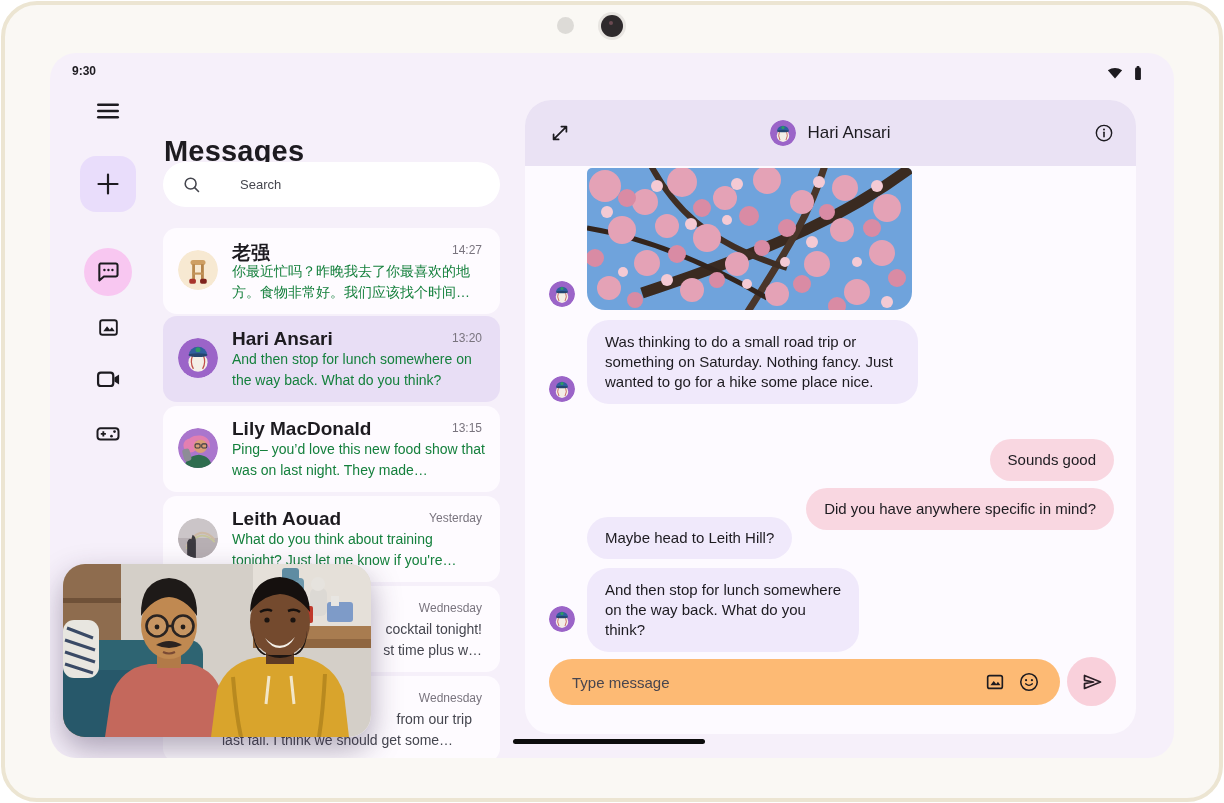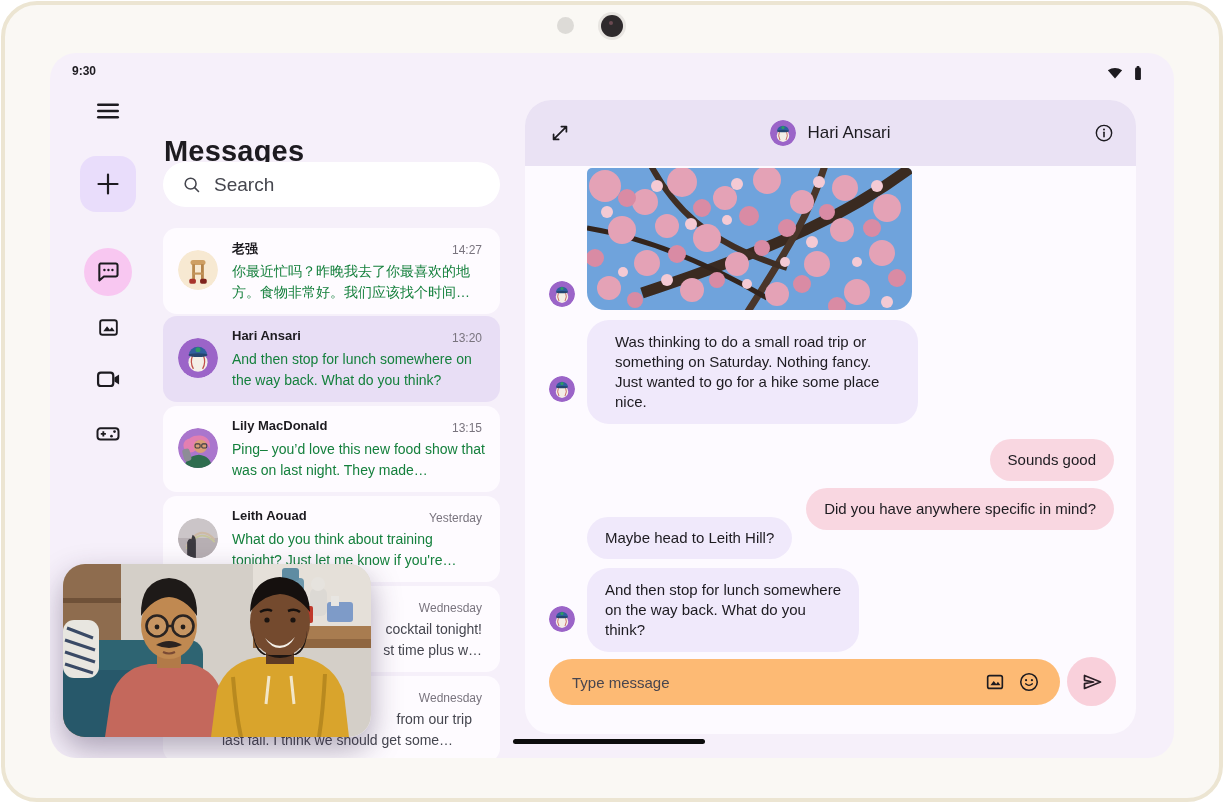--- a/index.html
+++ b/index.html
@@ -21,27 +21,27 @@
   .fab { position:absolute; left:30px; top:103px; width:56px; height:56px; border-radius:16px; background:#E9DDFB; display:flex; align-items:center; justify-content:center; cursor:pointer; }
   .rail-item { position:absolute; width:48px; height:48px; display:flex; align-items:center; justify-content:center; border-radius:50%; cursor:pointer; }
   .rail-chat { left:34px; top:195px; background:#F8C7F1; }
   .rail-photos { left:34px; top:250px; }
   .rail-video { left:34px; top:302px; }
   .rail-game { left:34px; top:356px; }
 
   
   .page-title { position:absolute; left:114px; top:48px; font-size:29px; font-weight:600; color:#1D1B20; letter-spacing:0.2px;margin-top:34px; }
   .search-bar { position:absolute; left:113px; top:109px; width:337px; height:45px; border-radius:23px; background:#FFFFFF; display:flex; align-items:center; padding-left:18px; gap:12px; }
-  .search-bar input { border:none; outline:none; background:transparent; font-size:19px; color:#45464E; width:240px; font-family:"Liberation Sans",sans-serif; }
+  .search-bar input { border:none; outline:none; background:transparent; font-size:13px; color:#45464E; width:240px; font-family:"Liberation Sans",sans-serif;margin-left:26px; }
   .search-bar input::placeholder { color:#45464E; opacity:1; }
 
   .convo-card { position:absolute; left:113px; width:337px; height:86px; border-radius:14px; background:#FEFBFF; cursor:pointer; }
   .convo-card.selected { background:#E8DEF5; }
   .c-avatar { position:absolute; left:15px; top:22px; width:40px; height:40px; border-radius:50%; overflow:hidden; }
-  .c-name { position:absolute; left:69px; top:12px; font-size:13px; font-weight:700; color:#1D1B20; }
+  .c-name { position:absolute; left:69px; top:12px; font-size:19px; font-weight:700; color:#1D1B20; }
   .c-time { position:absolute; right:18px; top:15px; font-size:12px; color:#79747E; }
   .c-preview { position:absolute; left:69px; top:33px; right:14px; font-size:14px; line-height:21px; color:#15803d; height:43px; overflow:hidden; }
   .c-frag { position:absolute; right:18px; font-size:14px; line-height:21px; color:#45464F; white-space:nowrap; }
   .c-frag.l1 { top:33px; }
   .c-frag.l2 { top:54px; }
   .c-frag.left { right:auto; left:59px; }
   .c-frag.inset { right:28px; }
 
   
   .conv { position:absolute; left:475px; top:47px; width:611px; height:634px; border-radius:26px; background:#FDFAFF; overflow:hidden; }
@@ -49,21 +49,21 @@
   .btn-expand { position:absolute; left:24px; top:22px; width:22px; height:22px; cursor:pointer; }
   .conv-title-wrap { position:absolute; left:0; right:0; top:0; height:66px; display:flex; align-items:center; justify-content:center; gap:11px; }
   .conv-title { font-size:17px; font-weight:500; color:#1D1B20; }
   .btn-info { position:absolute; right:22px; top:23px; width:20px; height:20px; cursor:pointer; }
 
   .msg-photo { position:absolute; left:62px; top:68px; width:325px; height:142px; border-radius:5px 5px 18px 18px; overflow:hidden; cursor:pointer; }
   .av-sm { position:absolute; width:26px; height:26px; border-radius:50%; overflow:hidden; }
   .bubble { position:absolute; font-size:15px; line-height:20px; color:#1D1B20; padding:11px 18px; border-radius:22px; }
   .in { background:#F0E9FB; }
   .out { background:#F9D7E1;margin-top:24px; }
-  .b1 { left:62px; top:220px; width:331px; padding:12px 28px; }
+  .b1 { left:62px; top:220px; width:331px; padding:12px 18px; }
   .o1 { right:22px; top:315px; }
   .o2 { right:22px; top:364px; }
   .b2 { left:62px; top:417px; }
   .b3 { left:62px; top:468px; width:272px; padding:12px 18px; }
 
   .composer { position:absolute; left:24px; top:559px; width:511px; height:46px; border-radius:23px; background:#fdba74; }
   .composer input { position:absolute; left:23px; top:0; height:46px; width:340px; border:none; outline:none; background:transparent; font-size:15px; color:#48454E; font-family:"Liberation Sans",sans-serif; }
   .composer input::placeholder { color:#48454E; opacity:1; }
   .comp-icon { position:absolute; top:12px; width:22px; height:22px; cursor:pointer; }
   .comp-gallery { right:54px; }

